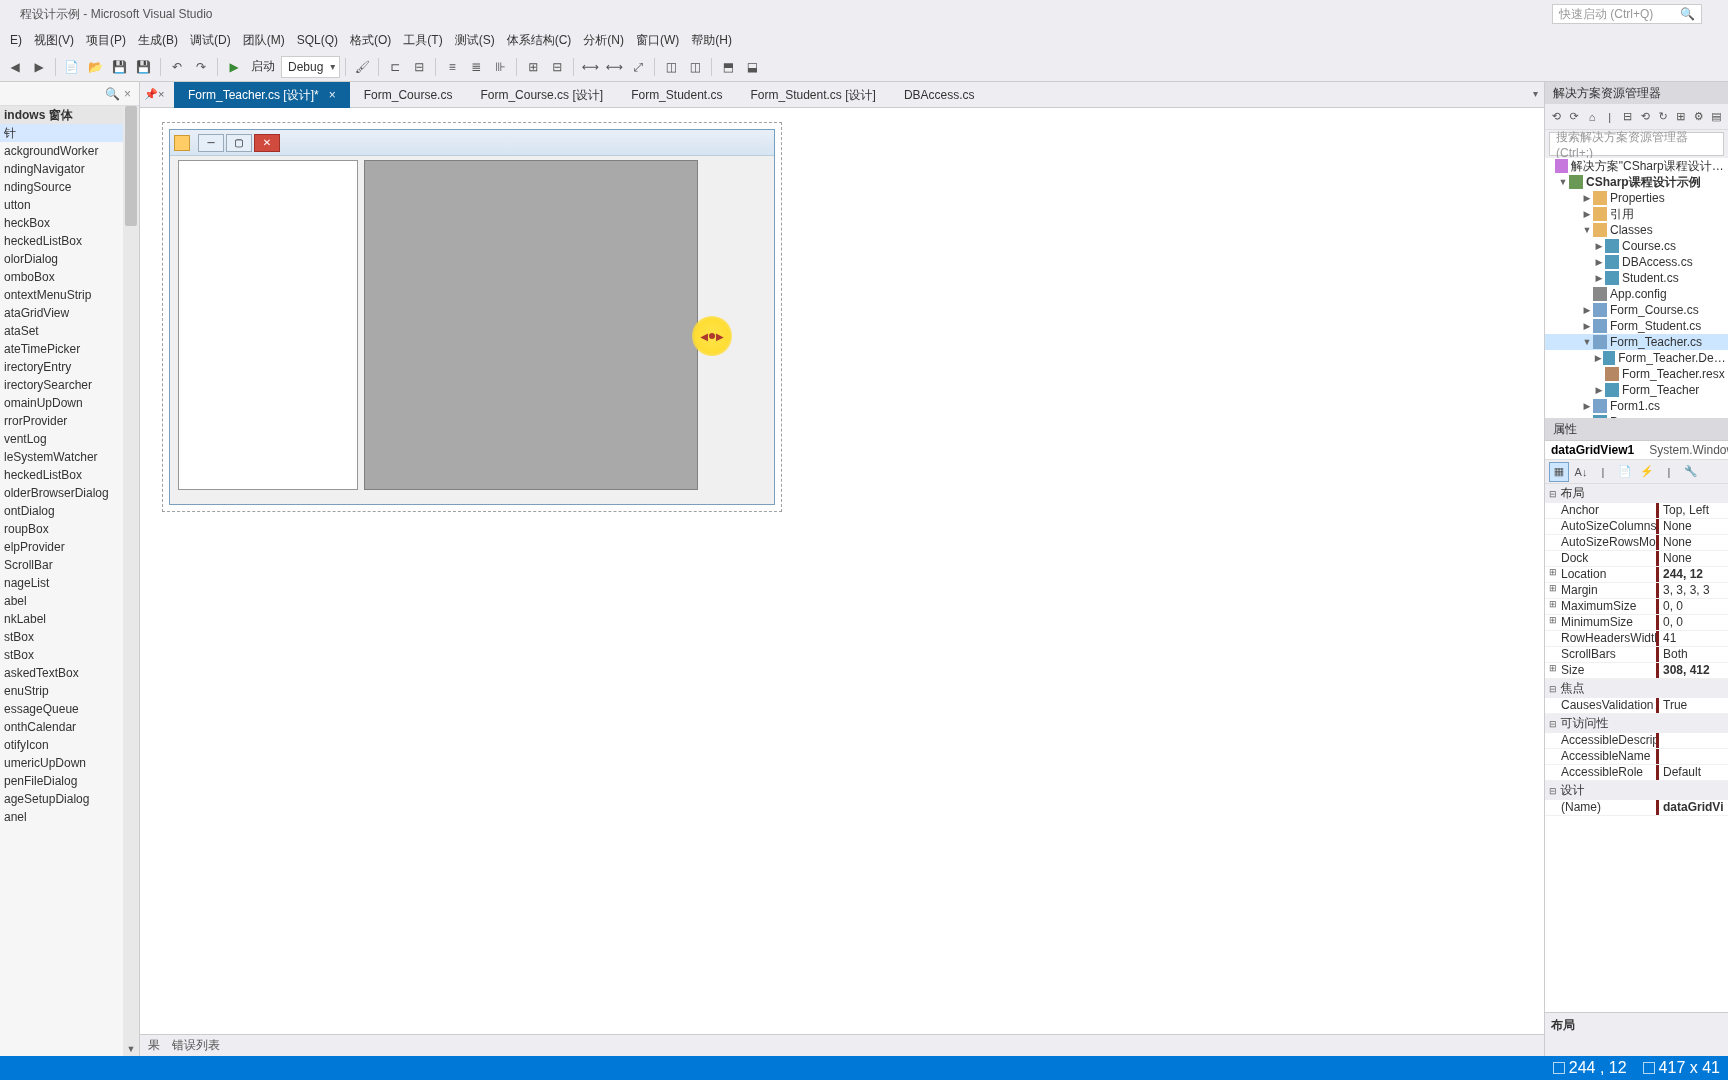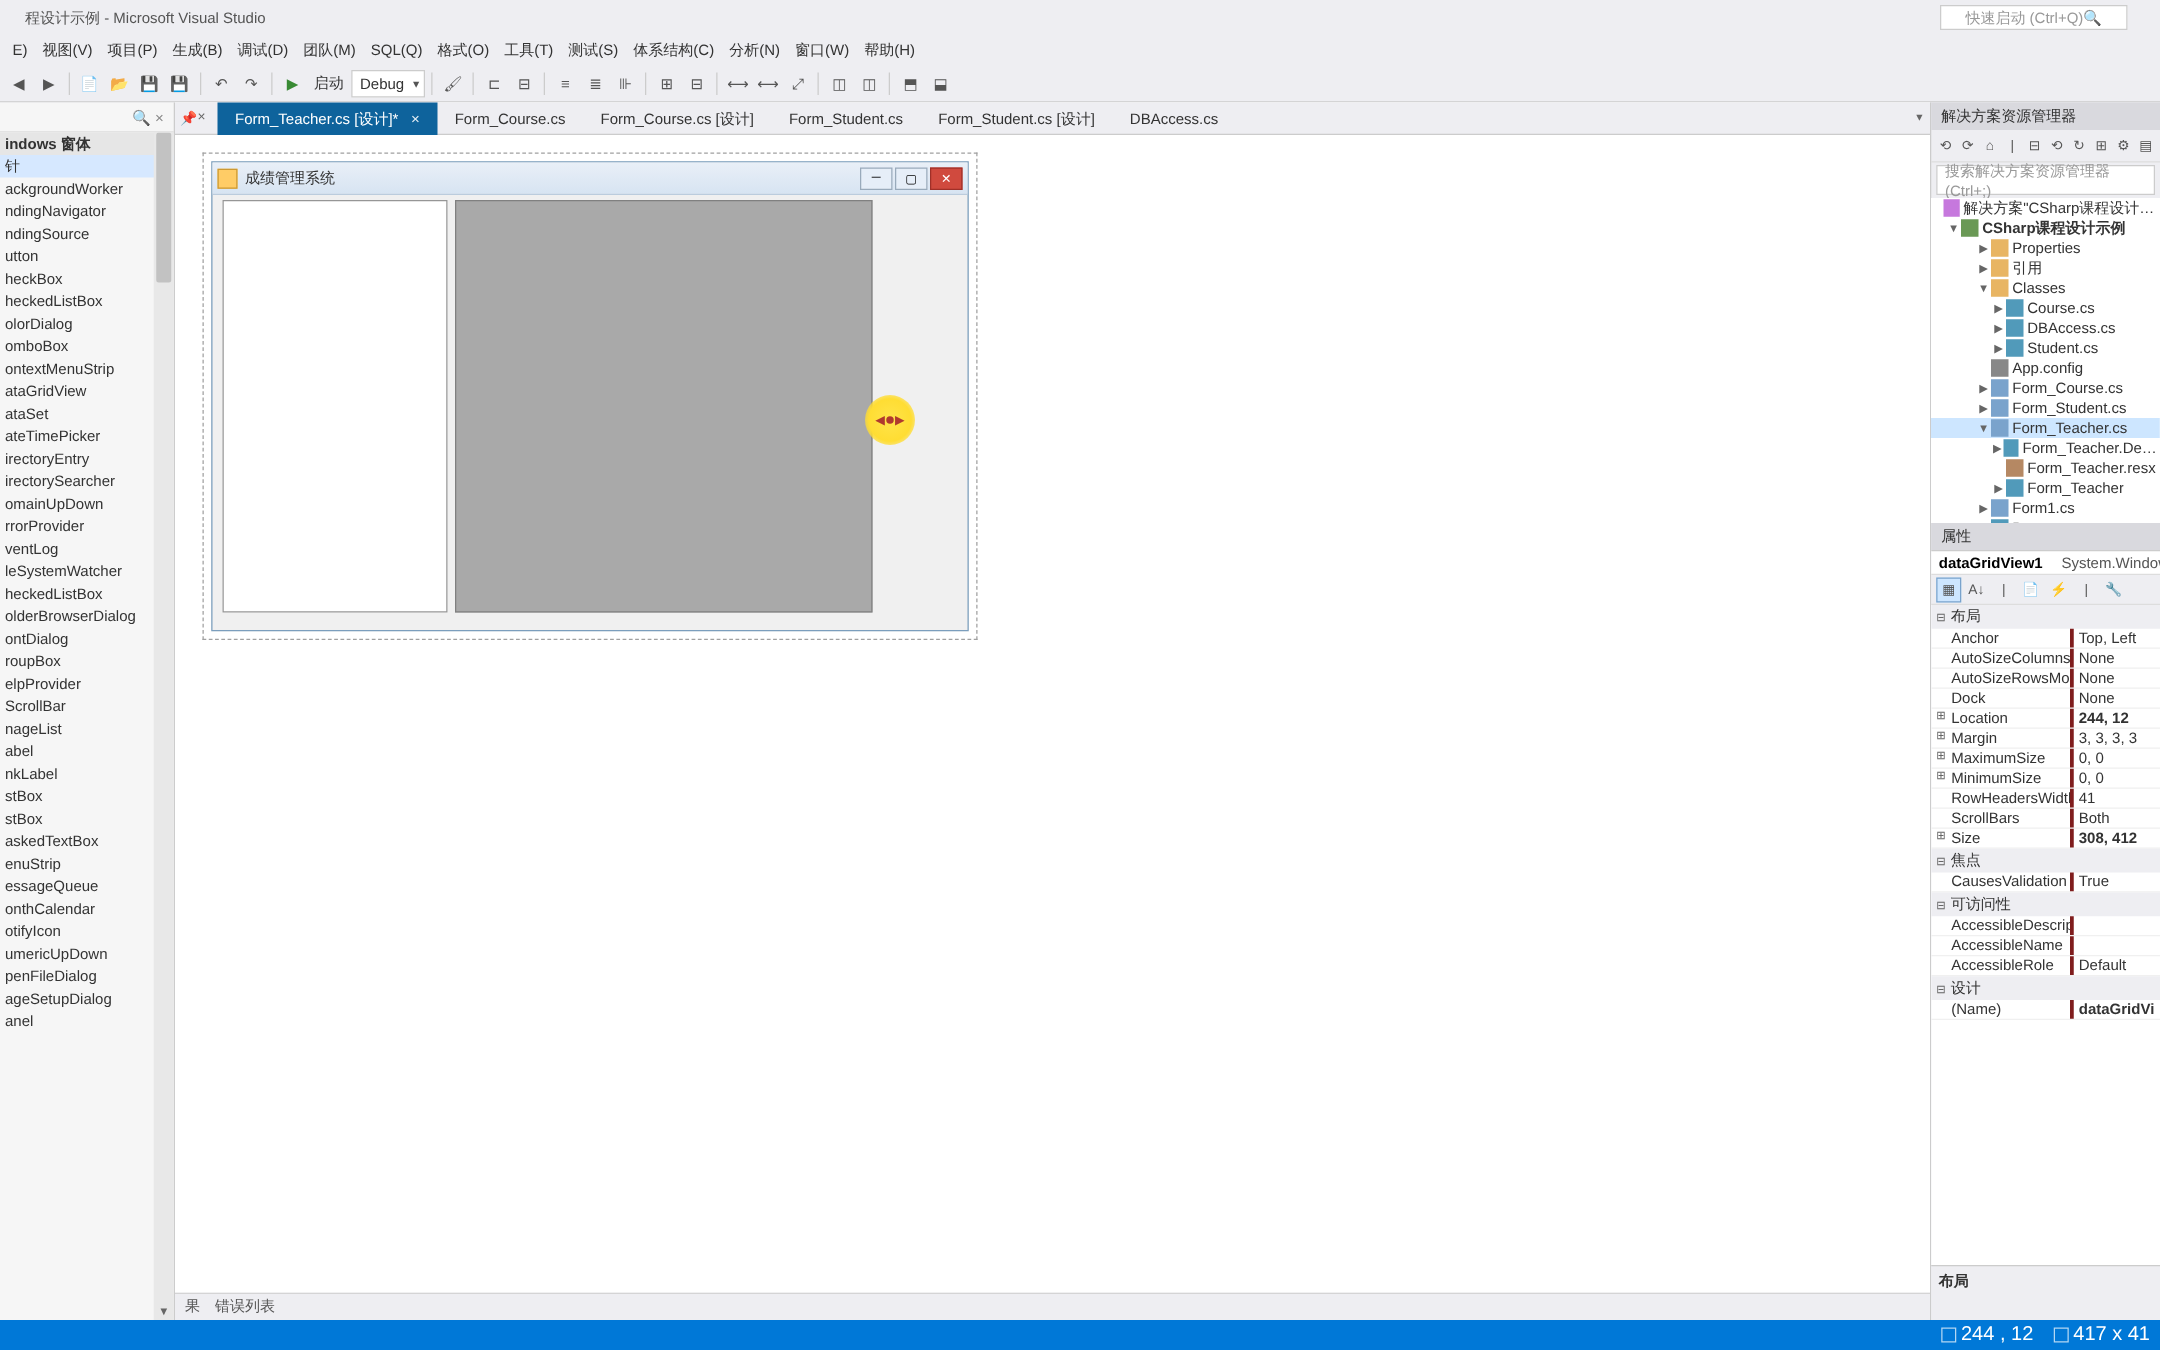--- a/index.html
+++ b/index.html
@@ -1,21 +1,21 @@
 <!DOCTYPE html>
 <html><head>
 <meta charset="utf-8">
 <style>
 * { box-sizing: border-box; margin: 0; padding: 0; font-family: "Microsoft YaHei", "Segoe UI", sans-serif; }
 body { width: 1728px; height: 1080px; overflow: hidden; background: #fff; display: flex; flex-direction: column; font-size: 12px; }
 
 
 .titlebar { height: 28px; background: #eeeef2; display: flex; align-items: center; padding: 0 20px; color: #555; }
 .titlebar .title { flex: 1; }
-.titlebar .quick-launch { width: 150px; height: 20px; border: 1px solid #ccc; background: #fff; padding: 0 6px; color: #999; display: flex; align-items: center; justify-content: center; margin-right: 6px; }
+.titlebar .quick-launch { width: 150px; height: 20px; border: 1px solid #ccc; background: #fff; padding: 0 6px; color: #999; display: flex; align-items: center; justify-content: space-between; margin-right: 6px; }
 .titlebar .quick-launch .mag { color: #555; }
 
 
 .menubar { height: 24px; background: #eeeef2; display: flex; align-items: center; padding: 0 4px; color: #333; }
 .menubar .mitem { padding: 2px 6px; cursor: default; }
 
 
 .toolbar { height: 30px; background: #eeeef2; display: flex; align-items: center; padding: 0 4px; border-bottom: 1px solid #ccc; gap: 2px; }
 .tb-btn { width: 22px; height: 22px; display: flex; align-items: center; justify-content: center; color: #555; }
 .tb-sep { width: 1px; height: 18px; background: #ccc; margin: 0 3px; }
@@ -248,21 +248,20 @@
           <div class="tab">Form_Student.cs [设计]</div>
           <div class="tab">DBAccess.cs</div>
         </div>
       <span class="drop">▾</span>
     </div>
     <div class="designer">
       <div class="form-outline">
         <div class="form-window">
           <div class="form-titlebar">
             <span class="ico"></span>
-            <span class="ftitle">成绩管理系统</span>
             <span class="wbtn">─</span>
             <span class="wbtn">▢</span>
             <span class="wbtn cls">✕</span>
           </div>
           <div class="form-body">
             <div class="panel-white"></div>
             <div class="panel-grid"></div>
             <div class="resize-marker">
               <span class="arr">◀<span class="dot"></span>▶</span>
             </div>

